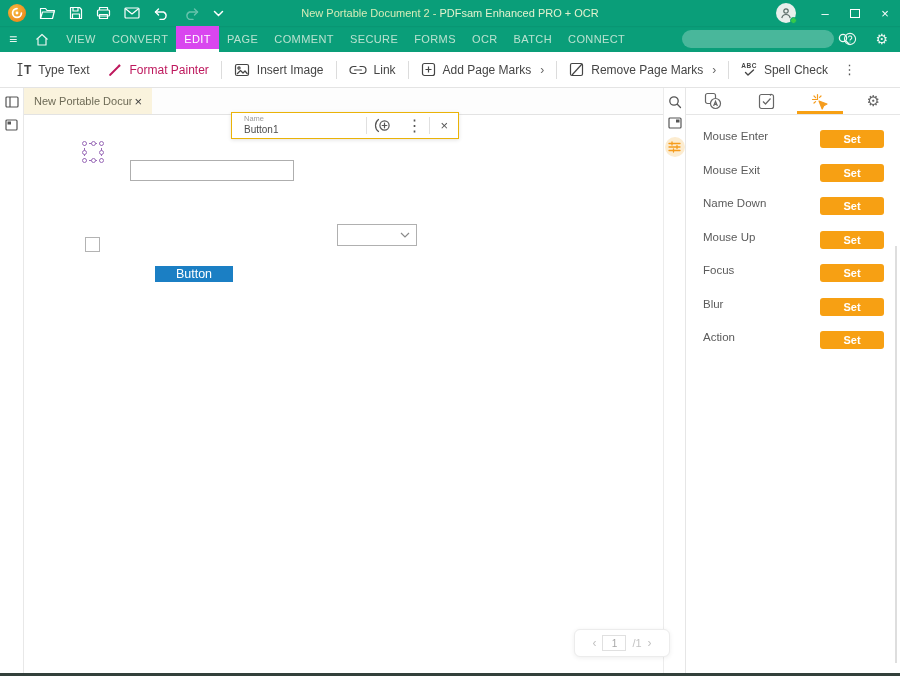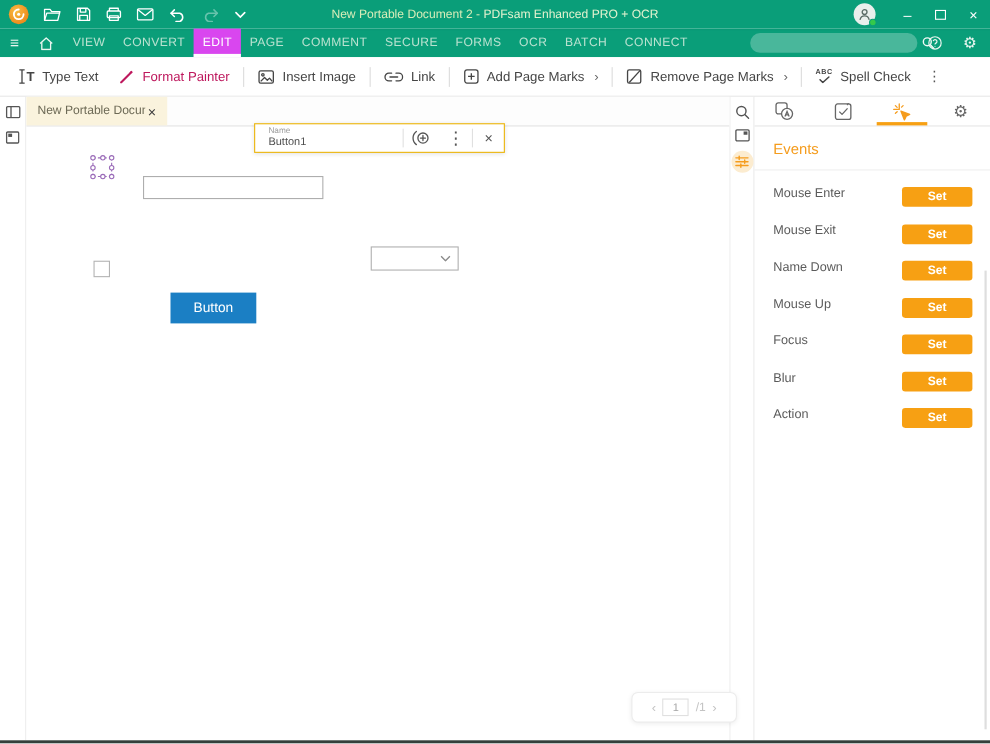--- a/index.html
+++ b/index.html
@@ -98,21 +98,21 @@
   .h-w{left:-3px;top:6px}  .h-e{right:-3px;top:6px}
   .h-sw{left:-3px;bottom:-3px} .h-s{left:6px;bottom:-3px} .h-se{right:-3px;bottom:-3px}
 
   .fld-text { position:absolute; left:106px; top:72px; width:164px; height:21px;
     border:1px solid #aeaeae; background:#fff; outline:none; font-size:12px; padding:0 4px; }
   .fld-check { position:absolute; left:61px; top:149px; width:15px; height:15px;
     border:1px solid #b3b3b3; background:#fff; cursor:pointer; }
   .fld-select { position:absolute; left:313px; top:136px; width:80px; height:22px;
     border:1px solid #b0b0b0; background:#fff; display:flex; align-items:center;
     justify-content:flex-end; padding-right:6px; color:#8a8a8a; cursor:pointer; }
-  .fld-button { position:absolute; left:131px; top:178px; width:78px; height:28px;
+  .fld-button { position:absolute; left:131px; top:178px; width:78px; height:16px;
     background: var(--button-blue, #1b7fc4); color:#fff; font-size:12.5px;
     display:flex; align-items:center; justify-content:center; cursor:pointer; border:none; }
 
   .pager { position:absolute; left:550px; top:541px; width:96px; height:28px; background:#fff;
     border:1px solid #ececec; border-radius:6px; box-shadow:0 1px 5px rgba(0,0,0,.07);
     display:flex; align-items:center; justify-content:center; gap:6px;
     color:#c3c3c3; font-size:11px; }
   .pager .pg-chev { cursor:pointer; font-size:12px; }
   .pager input { width:24px; height:16px; border:1px solid #e0e0e0; text-align:center;
     font-size:10px; color:#a5a5a5; outline:none; }
@@ -449,21 +449,20 @@
           <svg width="19" height="19" viewBox="0 0 19 19" fill="none" stroke="#f59c1d" stroke-width="1.2" stroke-linecap="round">
               <path d="M7.5 7.5V2.5M7.5 7.5H2.5M4 4l1.6 1.6M11 4L9.6 5.4M4 11l1.6-1.4"></path>
               <path d="M9 9l3.2 8 1.6-3.4L17 12z" fill="#f59c1d" stroke-linejoin="round"></path>
             </svg>
         </span>
         <span class="ptab" style="font-size:15px;">
           <span>⚙</span>
         </span>
       </div>
 
-      <div class="events-heading">Events</div>
 
       <div class="events-list">
         <div class="event-row">
           <span>Mouse Enter</span>
           <button class="set-btn">Set</button>
         </div>
         <div class="event-row">
           <span>Mouse Exit</span>
           <button class="set-btn">Set</button>
         </div>

